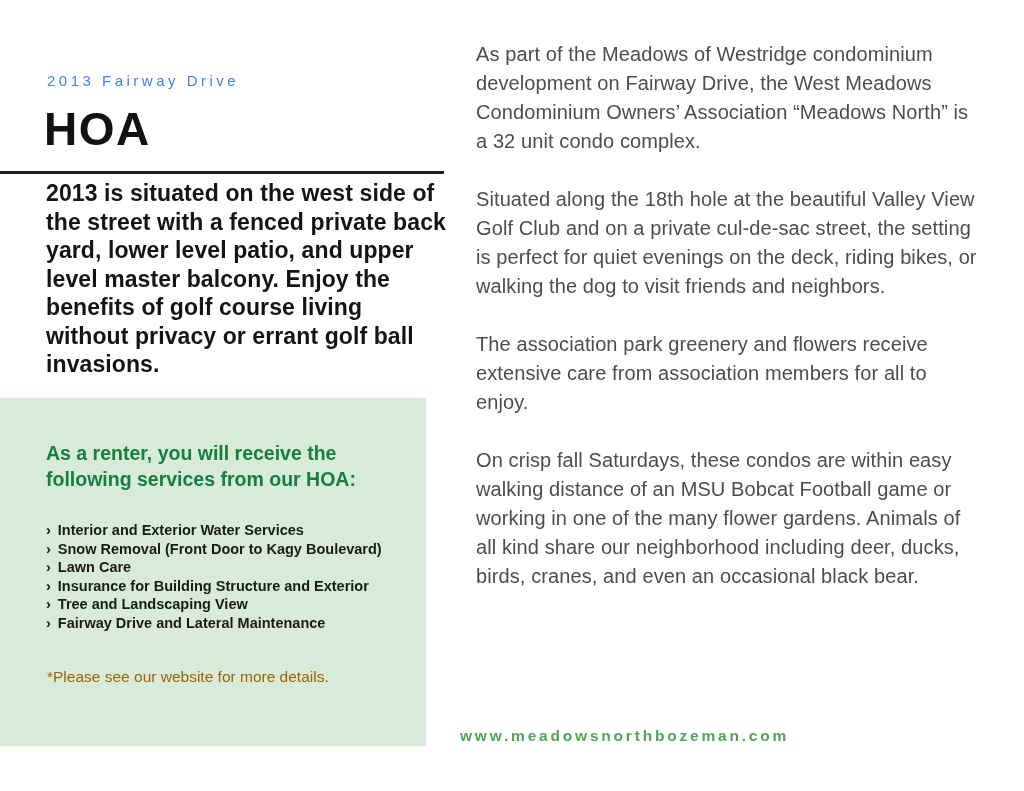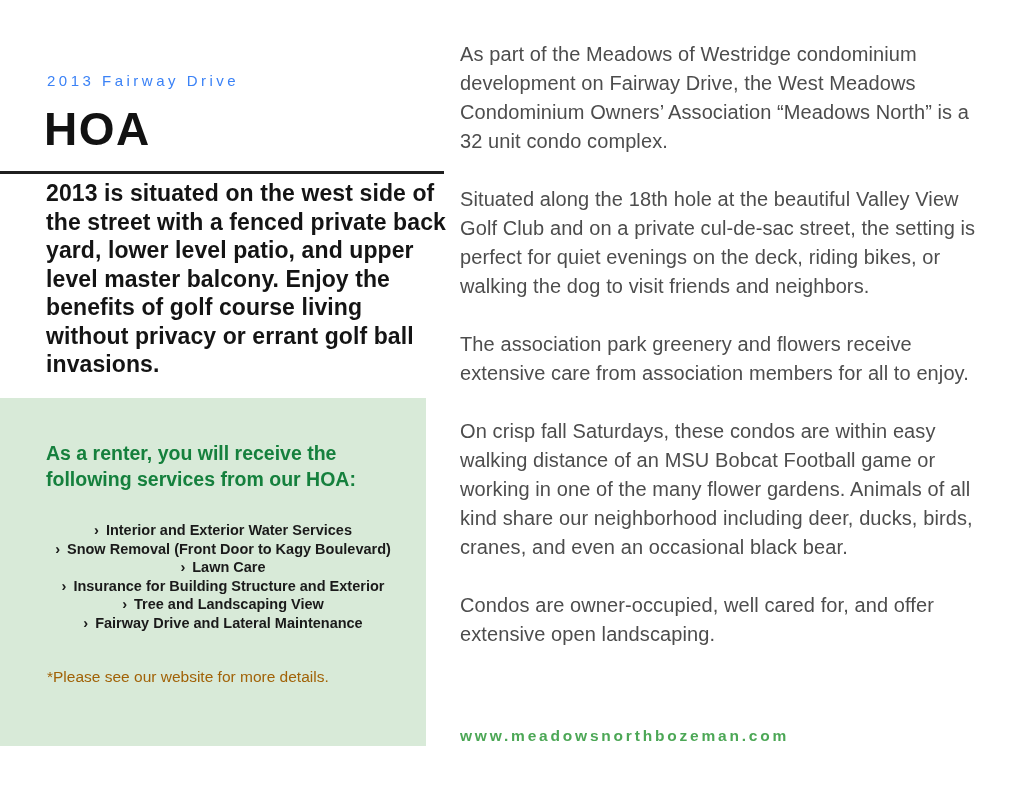--- a/index.html
+++ b/index.html
@@ -70,21 +70,20 @@
     width: 352px;
     font-size: 19.5px;
     font-weight: bold;
     line-height: 26px;
     color: #15803d;
   }
   .services-list {
     list-style: none;
     margin: 29px 0 0 0;
     padding: 0;
-    text-align: center;
   }
   .services-list li {
     font-size: 14.5px;
     font-weight: bold;
     line-height: 18.5px;
     color: #1a1a1a;
     white-space: nowrap;
   }
   .bullet { margin-right: 7px; }
   .footnote {
@@ -95,21 +94,21 @@
   }
 
   
   .right-col {
     position: absolute;
     left: 460px;
     top: 40px;
     width: 517px;
   }
   .right-col p {
-    margin: 0 0 29px 0;
+    margin: 0 0 29px 16px;
     font-size: 20px;
     line-height: 29px;
     letter-spacing: 0.1px;
     color: #4d4d4d;
     font-weight: normal;
   }
   .website {
     position: absolute;
     left: 460px;
     top: 727px;
@@ -156,18 +155,17 @@
       </li>
     </ul>
     <p class="footnote">*Please see our website for more details.</p>
   </div>
 
   <div class="right-col">
     <p>As part of the Meadows of Westridge  condominium development on Fairway Drive, the West Meadows Condominium Owners’ Association “Meadows North” is a 32 unit condo complex.</p>
     <p>Situated along the 18th hole at the beautiful Valley View Golf Club and on a private cul-de-sac street, the setting is perfect for quiet evenings on the deck, riding bikes, or walking the dog to visit friends and neighbors.</p>
     <p>The association park greenery and flowers receive extensive care from association members for all to enjoy.</p>
     <p>On crisp fall Saturdays, these condos are within easy walking distance of an MSU Bobcat Football game or working in one of the many flower gardens. Animals of all kind share our neighborhood including deer, ducks, birds, cranes, and even an occasional black bear.</p>
-    <p>Condos are owner-occupied, well cared for, and offer extensive open landscaping.</p>
   </div>
 
   <div class="website" style="color: rgb(76, 167, 86);">www.meadowsnorthbozeman.com</div>
 
 </div>
 
 </body></html>

